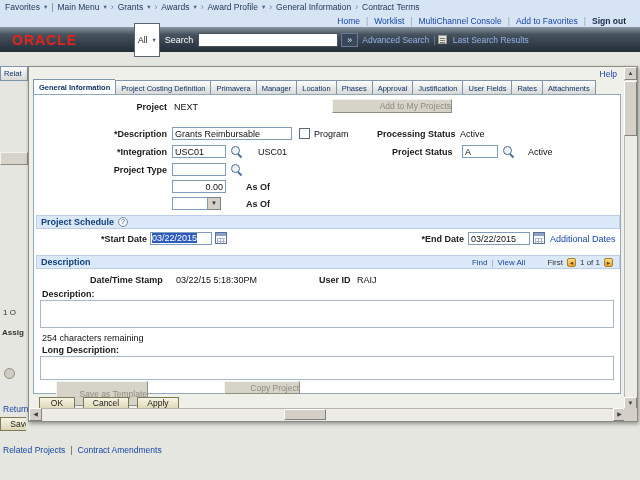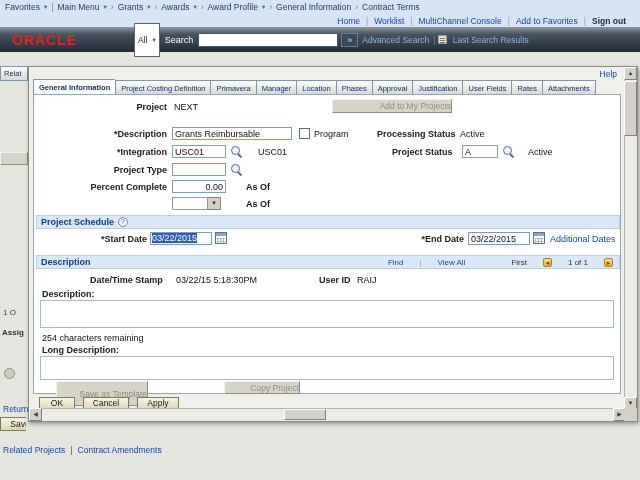--- a/index.html
+++ b/index.html
@@ -63,21 +63,21 @@
   .dd { position:absolute; height:13px; display:flex; }
   .dd-val { width:36px; background:#fff; border:1px solid #7f9db9; }
   .dd-btn { width:13px; background:#d4d0c8; border:1px solid #808080; border-left:none; font-size:6px; line-height:11px; text-align:center; color:#333; cursor:pointer; }
   .date-box { position:absolute; width:62px; height:13px; border:1px solid #7f9db9; background:#fff; font-size:9px; padding:0 1px; overflow:hidden; line-height:11px; }
   .sel-text { background:#2e5bbf; color:#fff; }
   .txa { position:absolute; border:1px solid #a9b8c8; background:#fff; resize:none; font-family:"Liberation Sans", sans-serif; font-size:9px; }
 
   .sec-hd { position:absolute; left:2px; width:584px; height:14px; background:#dbe8f7; border:1px solid #bccfe4; display:flex; align-items:center; padding:0 4px; gap:4px; }
   .sec-title { font-weight:bold; font-size:9px; color:#10407c; }
   .icon-help { width:10px; height:10px; border-radius:50%; border:1px solid #7a8aa0; background:#f4f8fc; color:#35506e; font-size:7px; line-height:8px; text-align:center; cursor:pointer; }
-  .sec-nav { margin-left:auto; display:flex; align-items:flex-start; gap:16px; font-size:8px; color:#333; padding-right:2px; }
+  .sec-nav { margin-left:auto; display:flex; align-items:flex-start; gap:4px; font-size:8px; color:#333; padding-right:2px; }
   .sec-nav a { font-size:8px; }
   .nav-ico { width:9px; height:9px; background:linear-gradient(#ffe08a,#e9a93f); border:1px solid #b27c1d; border-radius:2px; font-size:7px; line-height:7px; text-align:center; color:#6d4a05; cursor:pointer; }
 
   .btn-dis { position:absolute; background:#d6d3c9; border:1px solid; border-color:#f3f2ee #8f8c80 #8f8c80 #f3f2ee; color:#8f8b80; font-size:8.5px; text-align:right; line-height:12px; }
   .btn-tan { position:absolute; background:linear-gradient(#f7f4e4,#dcd6b6); border:1px solid #7d7a58; color:#21211a; font-size:8.5px; text-align:center; line-height:11px; }
 
   .vscroll { position:absolute; right:0; top:0; width:13px; height:343px; background:#ecebe6; border-left:1px solid #b5b5ad; }
   .hscroll { position:absolute; left:0; bottom:0; width:597px; height:13px; background:#ecebe6; border-top:1px solid #b5b5ad; }
   .sb-corner { position:absolute; right:0; bottom:0; width:13px; height:13px; background:#d4d0c8; }
   .sb-btn { position:absolute; width:13px; height:13px; background:#d4d0c8; border:1px solid; border-color:#fff #808080 #808080 #fff; font-size:6px; text-align:center; line-height:11px; color:#404040; cursor:pointer; }
@@ -177,21 +177,20 @@
       <span class="val" style="left:224px; top:52px;">USC01</span>
       <span class="lbl-l" style="left:358px; top:52px;">Project Status</span>
       <input class="tin" style="left: 428px; top: 50px; width: 36px;" value="A">
       <span class="icon-mag" style="left:468px; top:50px;"></span>
       <span class="val" style="left:494px; top:52px;">Active</span>
 
       <span class="lbl" style="left:0; top:70px;">Project Type</span>
       <input class="tin" style="left: 138px; top: 68px; width: 54px;" value="">
       <span class="icon-mag" style="left:196px; top:68px;"></span>
 
-      <span class="lbl" style="left:0; top:87px;">Percent Complete</span>
       <input class="tin" style="left: 138px; top: 85px; width: 54px; text-align: right;" value="0.00">
       <span class="lbl-l" style="left:212px; top:87px;">As Of</span>
 
       <div class="dd" style="left:138px; top:102px;">
         <div class="dd-val"></div>
         <div class="dd-btn">▼</div>
       </div>
       <span class="lbl-l" style="left:212px; top:104px;">As Of</span>
 
       <div class="sec-hd" style="top:120px;">

